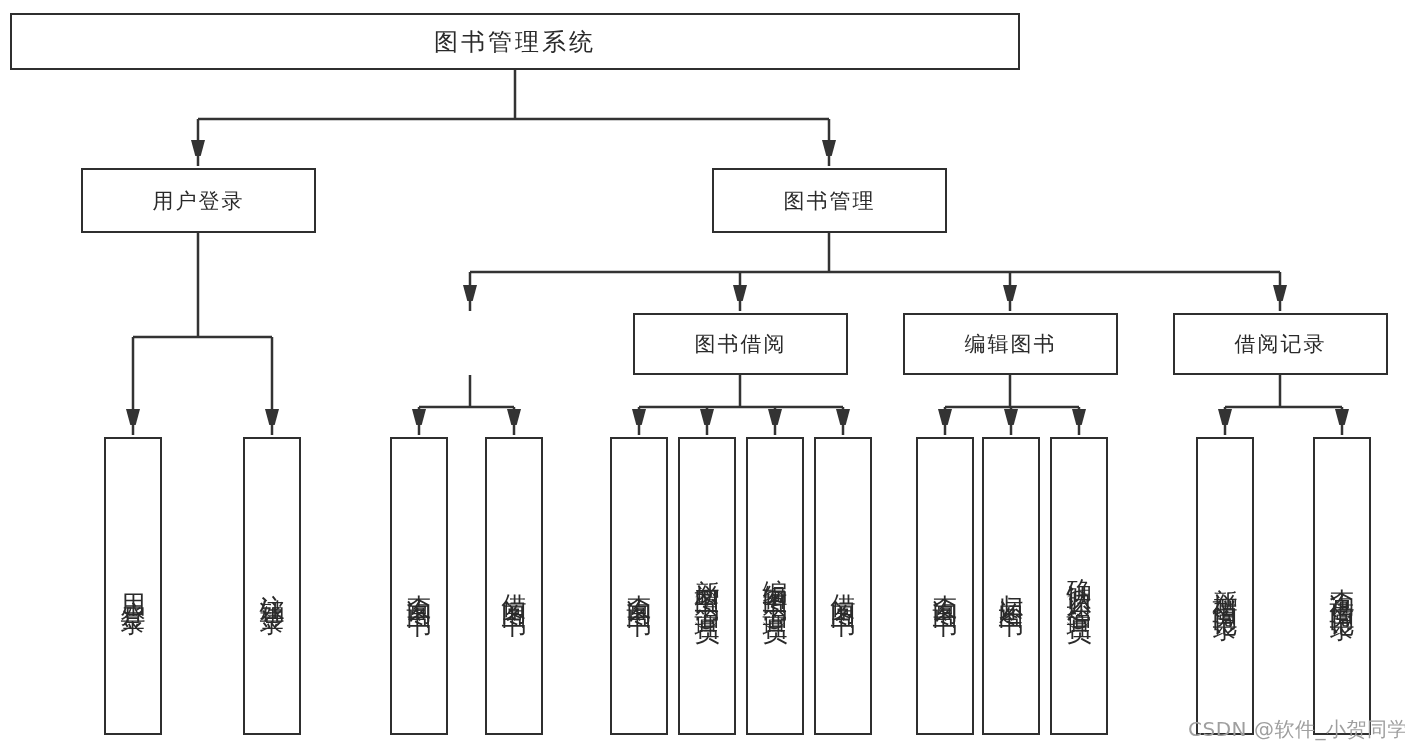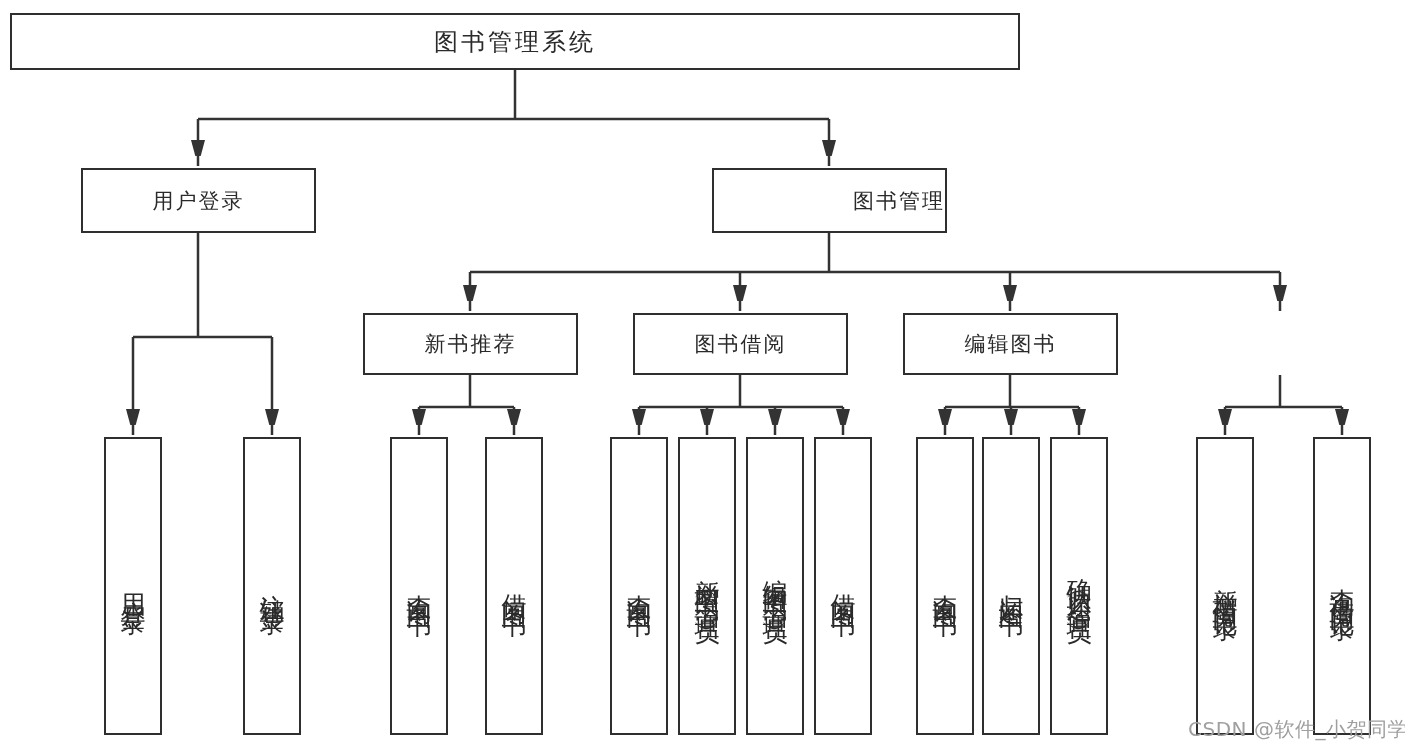--- a/index.html
+++ b/index.html
@@ -27,21 +27,21 @@
   .node-l3     { top: 313px; width: 215px; height: 62px; font-size: 21px; letter-spacing: 2px; }
   .leaf        { top: 437px; width: 58px;  height: 298px; font-size: 25px; }
   .leaf .vtext {
     writing-mode: vertical-rl;
     text-orientation: mixed;
     letter-spacing: 6px;
     line-height: 1;
     color: #2a2a2a;
   }
   #p-user-login { left: 81px; }
-  #p-book-mgmt  { left: 712px; justify-content: flex-end; }
+  #p-book-mgmt  { left: 712px; }
   #p-new-book   { left: 363px; }
   #p-borrow     { left: 633px; text-align: center; }
   #p-current    { left: 903px; }
   #p-records    { left: 1173px; }
   #lf-user-login { left: 104px; }
   #lf-logout     { left: 243px; }
   #lf-nb-query   { left: 390px; }
   #lf-nb-borrow  { left: 485px; }
   #lf-bb-query   { left: 610px; }
   #lf-bb-add     { left: 678px; }
@@ -109,28 +109,28 @@
     <span>图书管理系统</span>
   </div>
 
   <div id="p-user-login" class="node node-l2">
     <span>用户登录</span>
   </div>
   <div id="p-book-mgmt" class="node node-l2">
     <span>图书管理</span>
   </div>
 
-  <div id="p-new-book" class="node node-l3">
-    <span>新书推荐</span>
-  </div>
   <div id="p-borrow" class="node node-l3">
     <span>图书借阅</span>
   </div>
   <div id="p-current" class="node node-l3">
     <span>编辑图书</span>
+  </div>
+  <div id="p-records" class="node node-l3">
+    <span>借阅记录</span>
   </div>
 
   <div id="lf-user-login" class="node leaf">
     <span class="vtext">用户登录</span>
   </div>
   <div id="lf-logout" class="node leaf">
     <span class="vtext">注销登录</span>
   </div>
   <div id="lf-nb-query" class="node leaf">
     <span class="vtext">查询图书</span>

